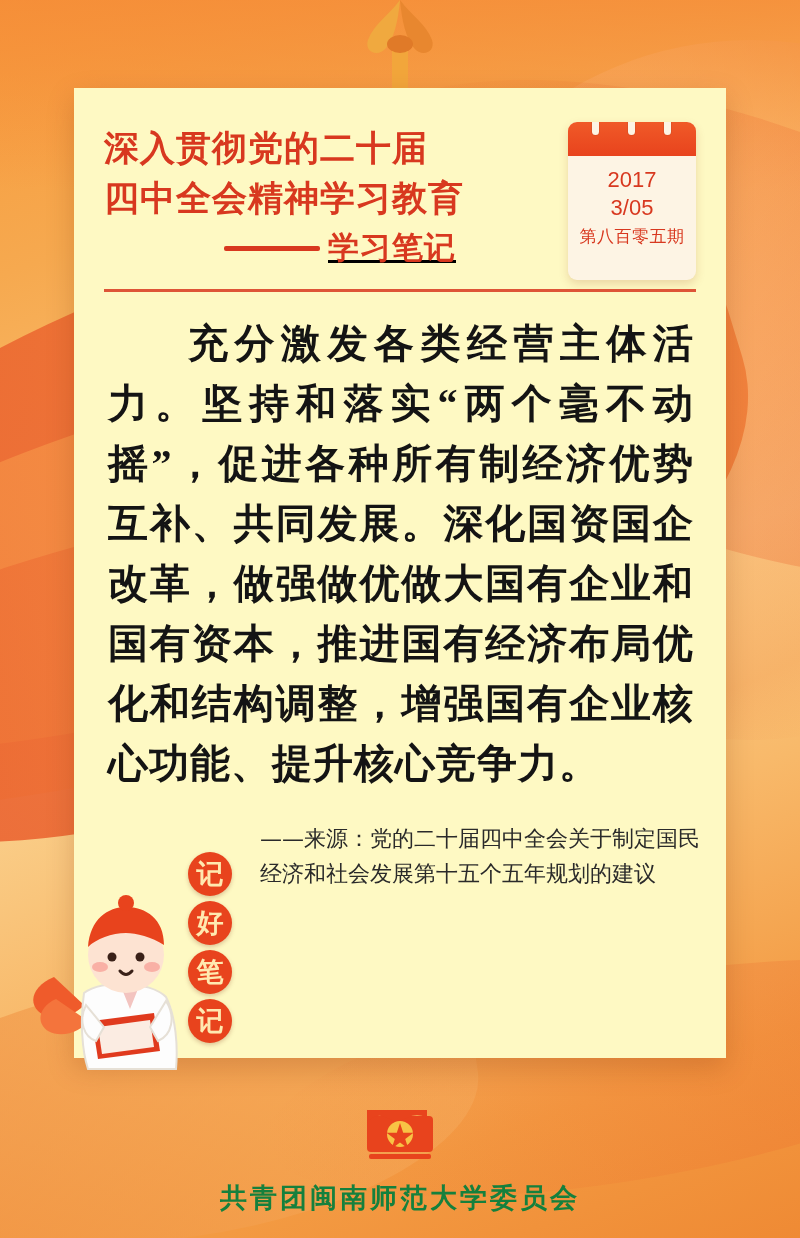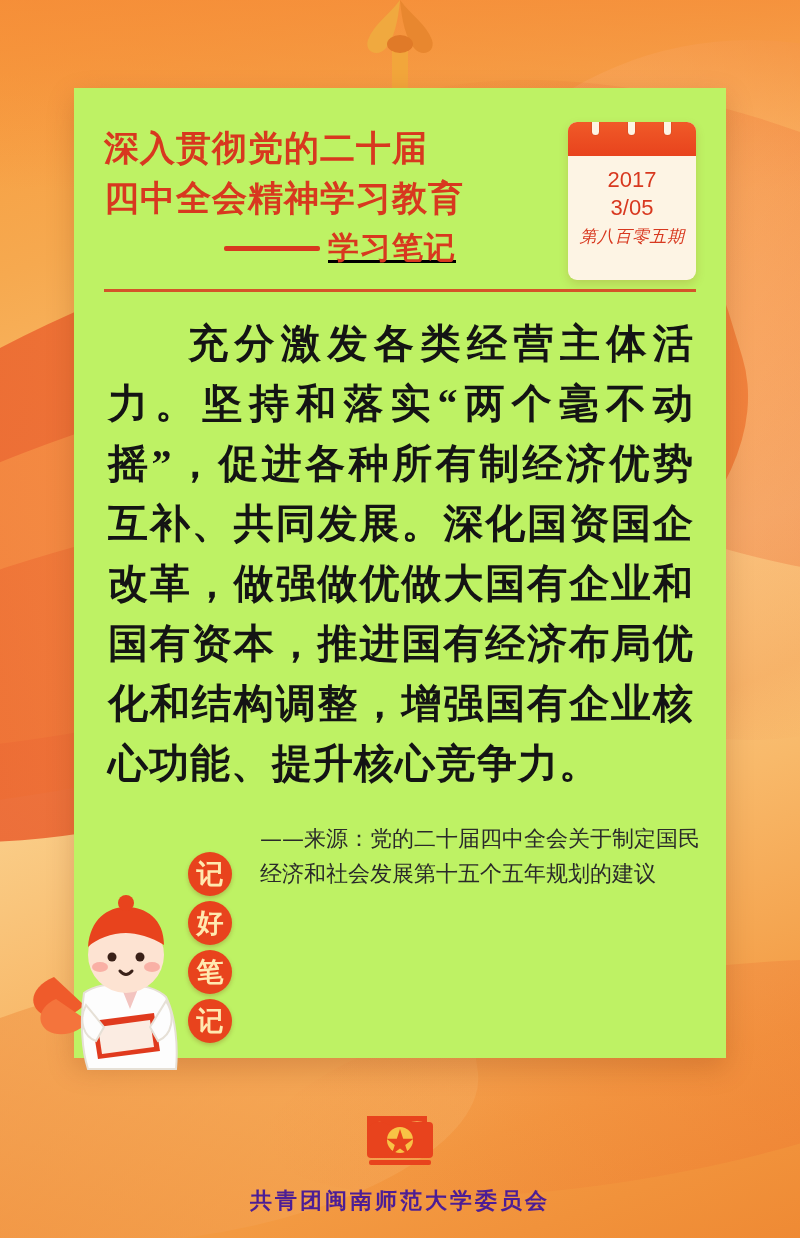--- a/index.html
+++ b/index.html
@@ -89,21 +89,21 @@
     width: 120px; height: 110px;
   }
 
   
   .card {
     position: absolute;
     left: 74px;
     top: 88px;
     width: 652px;
     height: 970px;
-    background: #bef264;
+    background: #fef9c3;
     box-shadow: 0 10px 26px rgba(120,40,10,.22);
   }
 
   
   .card-header {
     position: relative;
     padding: 36px 30px 0 30px;
     height: 210px;
   }
   .title-block {
@@ -170,21 +170,21 @@
   .cal-ring.r1 { left: 24px; }
   .cal-ring.r2 { left: 60px; }
   .cal-ring.r3 { left: 96px; }
   .cal-body {
     padding-top: 10px;
     text-align: center;
     color: #d8381f;
   }
   .cal-year { font-size: 22px; line-height: 1.25; font-weight: 500;}
   .cal-date { font-size: 22px; line-height: 1.25; font-weight: 500;}
-  .cal-issue { font-size: 17px; margin-top: 4px; letter-spacing: .5px; font-style: italic;}
+  .cal-issue { font-size: 17px; margin-top: 4px; letter-spacing: .5px;}
 
   .header-rule {
     position: absolute;
     left: 30px;
     right: 30px;
     bottom: 6px;
     height: 3px;
     background: #d8381f;
     opacity: .85;
   }
@@ -253,23 +253,23 @@
   }
   .emblem {
     width: 86px;
     height: 66px;
     margin: 0 auto 10px auto;
     display: block;
   }
   .footer-text {
     font-family: "DejaVu Serif", "Liberation Serif", serif;
     font-weight: bold;
-    font-size: 22px;
+    font-size: 27px;
     letter-spacing: 3px;
-    color: #4c1d95;
+    color: #15803d;
   }
 </style>
 </head>
 <body>
 
 <div class="bg-layer">
   <div class="top-glow"></div>
   <div class="ribbon rb4"></div>
   <div class="ribbon rb5"></div>
   <div class="ribbon rb1"></div>

